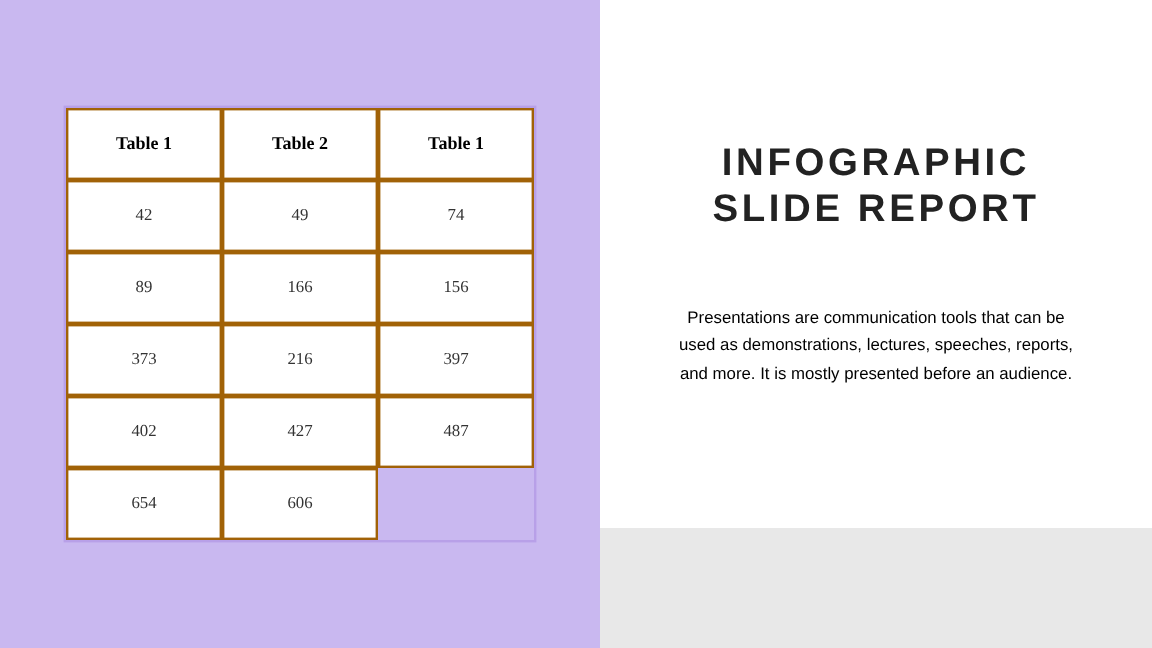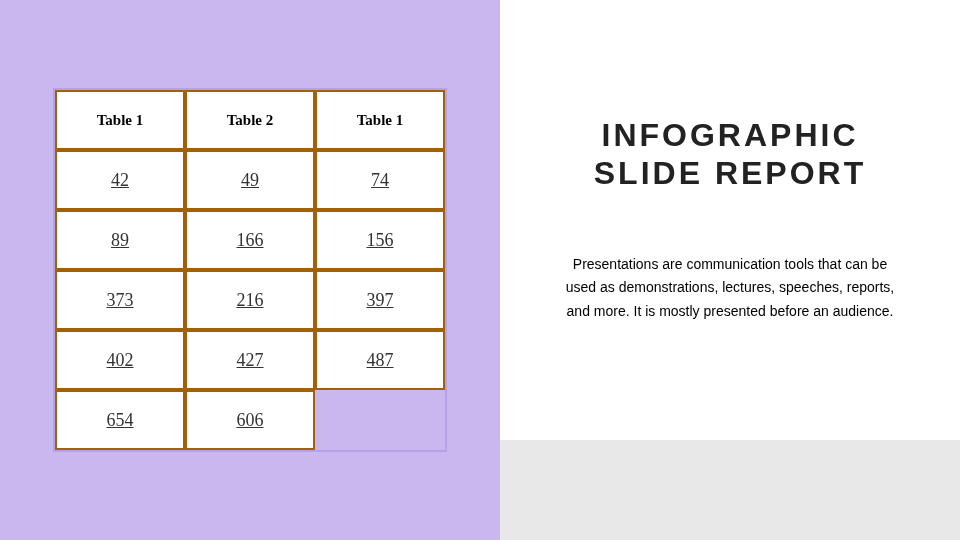--- a/index.html
+++ b/index.html
@@ -68,23 +68,22 @@
       padding: 10px;
     }
 
     .header-cell {
       font-weight: bold;
       font-size: 15px;
       min-height: 60px;
     }
 
     .data-cell {
-      font-size: 18px;
+      font-size: 14px;
       color: #333;
-      text-decoration: underline;
     }
 
     .title-block {
       text-align: center;
       margin-bottom: 24px;
     }
 
     .main-title {
       font-family: 'Arial', sans-serif;
       font-size: 32px;

